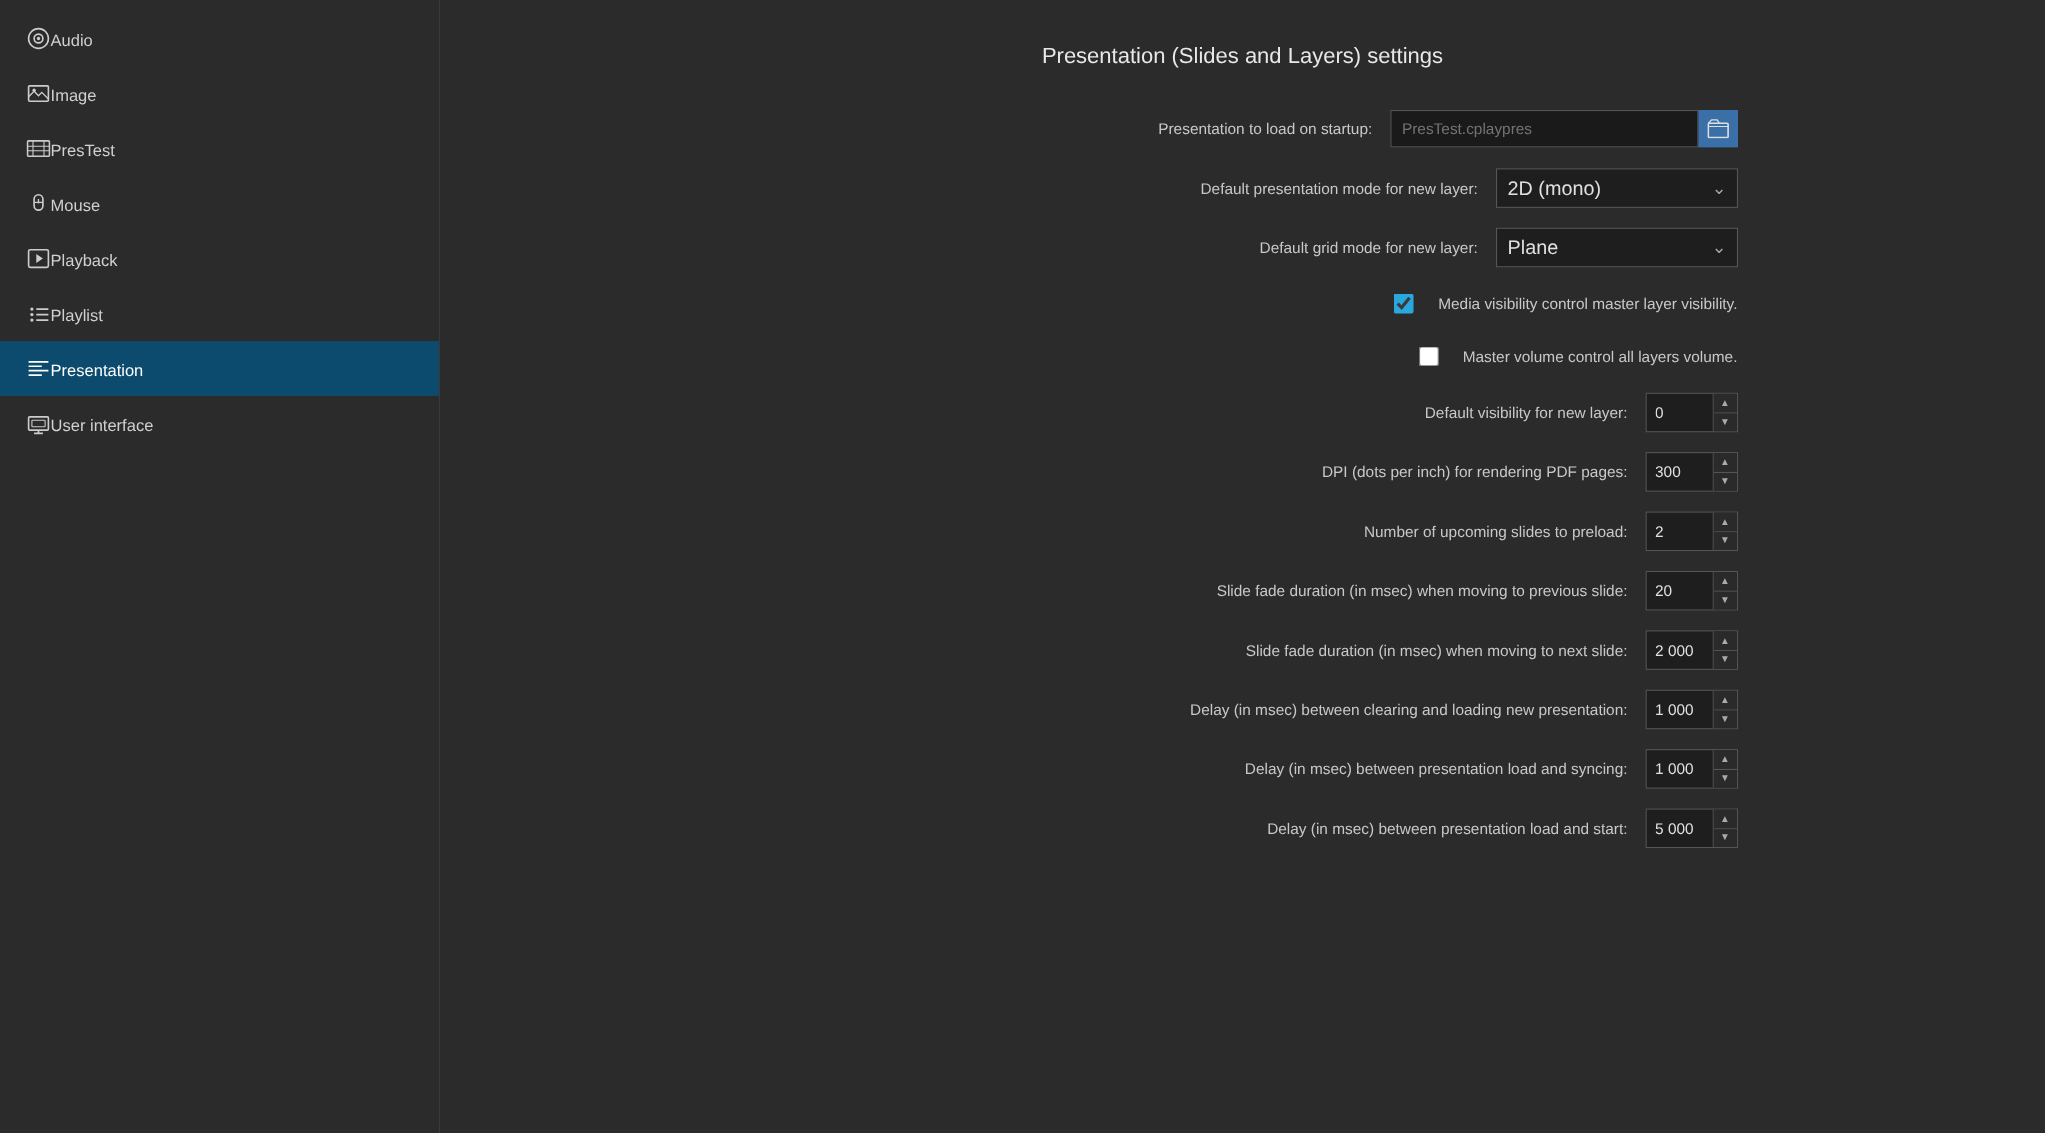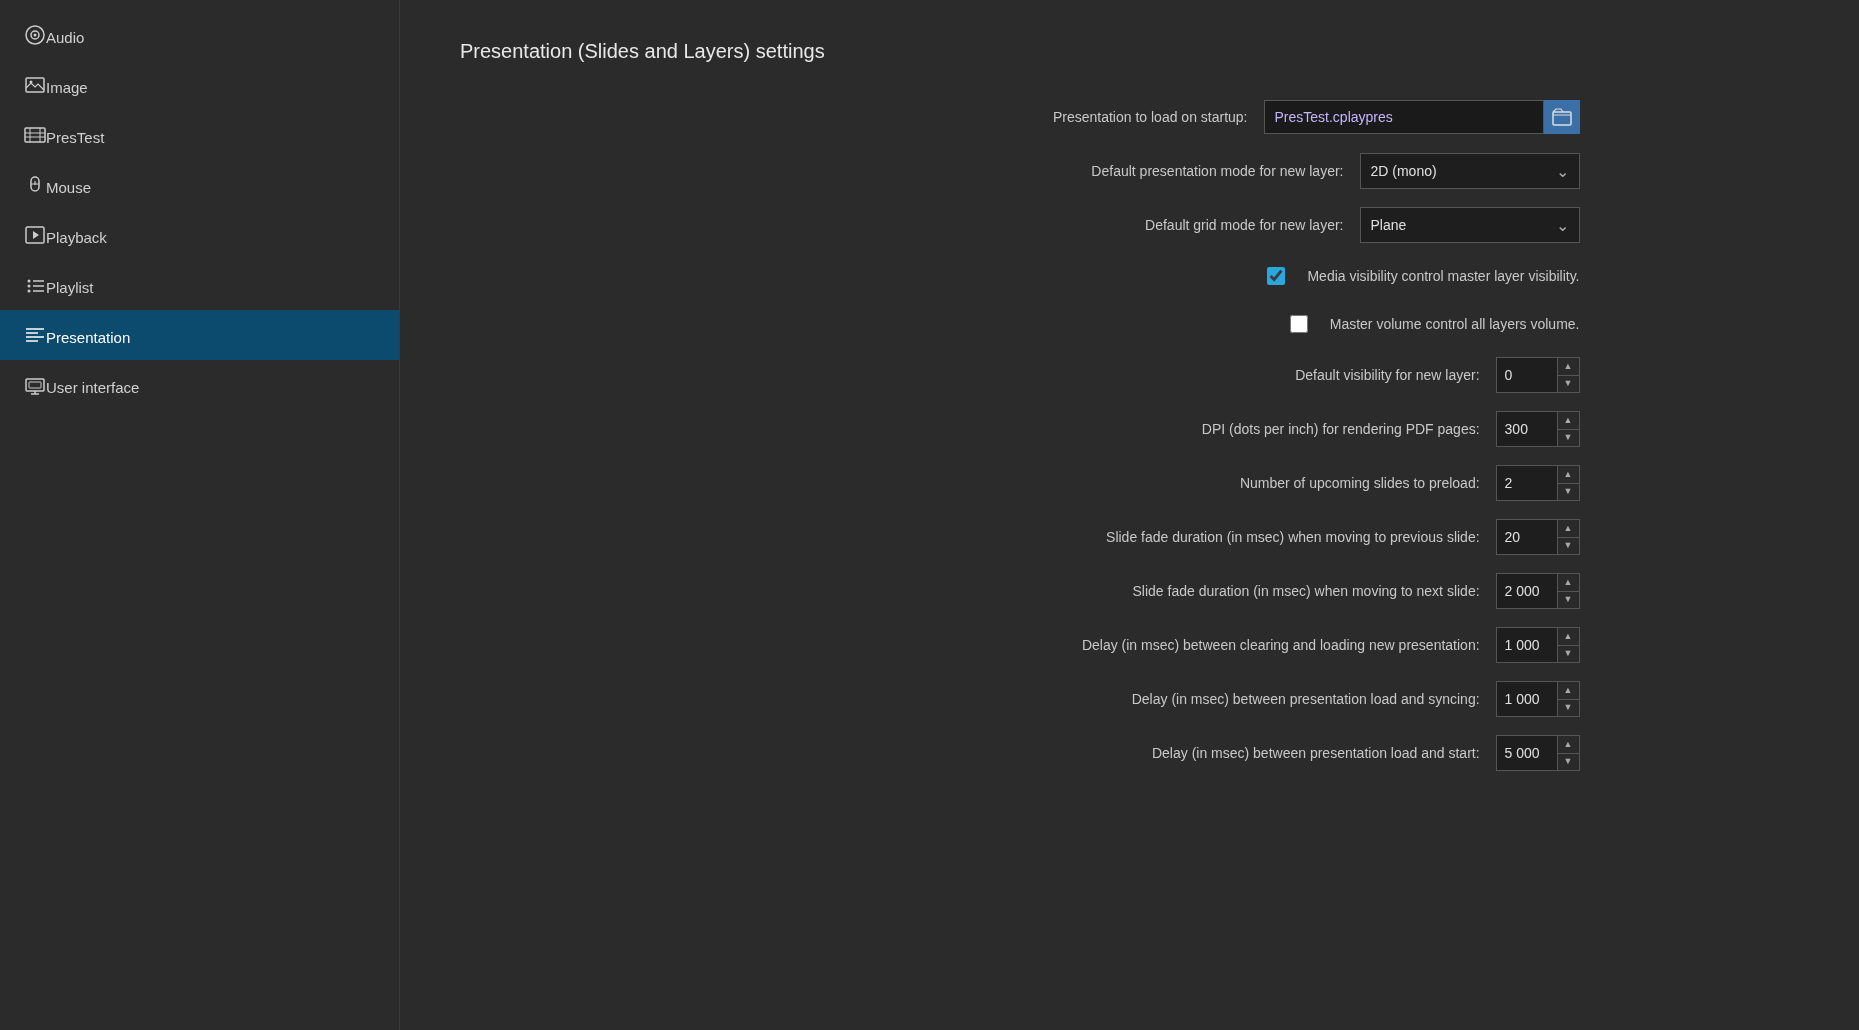--- a/index.html
+++ b/index.html
@@ -49,20 +49,21 @@
       padding: 40px 60px;
       overflow-y: auto;
       background: #2b2b2b;
     }
 
     .page-title {
       font-size: 20px;
       font-weight: 400;
       color: #e8e8e8;
       margin-bottom: 36px;
+      text-align: center;
     }
 
     .settings-form {
       display: flex;
       flex-direction: column;
       gap: 18px;
       max-width: 900px;
       margin: 12px auto;
     }
 
@@ -82,21 +83,21 @@
     }
 
     .form-control {
       flex-shrink: 0;
     }
 
     
     .text-input {
       background: #1a1a1a;
       border: 1px solid #555;
-      color: #c4b5fd;
+      color: #737373;
       padding: 6px 10px;
       font-size: 14px;
       height: 34px;
       width: 280px;
       outline: none;
     }
 
     
     .file-btn {
       background: #3a6fa8;
@@ -110,21 +111,21 @@
       justify-content: center;
       font-size: 18px;
     }
 
     
     .select-control {
       background: #1e1e1e;
       border: 1px solid #555;
       color: #e0e0e0;
       padding: 6px 36px 6px 10px;
-      font-size: 14px;
+      font-size: 18px;
       height: 36px;
       width: 220px;
       appearance: none;
       -webkit-appearance: none;
       cursor: pointer;
       outline: none;
       position: relative;
     }
     .select-wrapper {
       position: relative;

